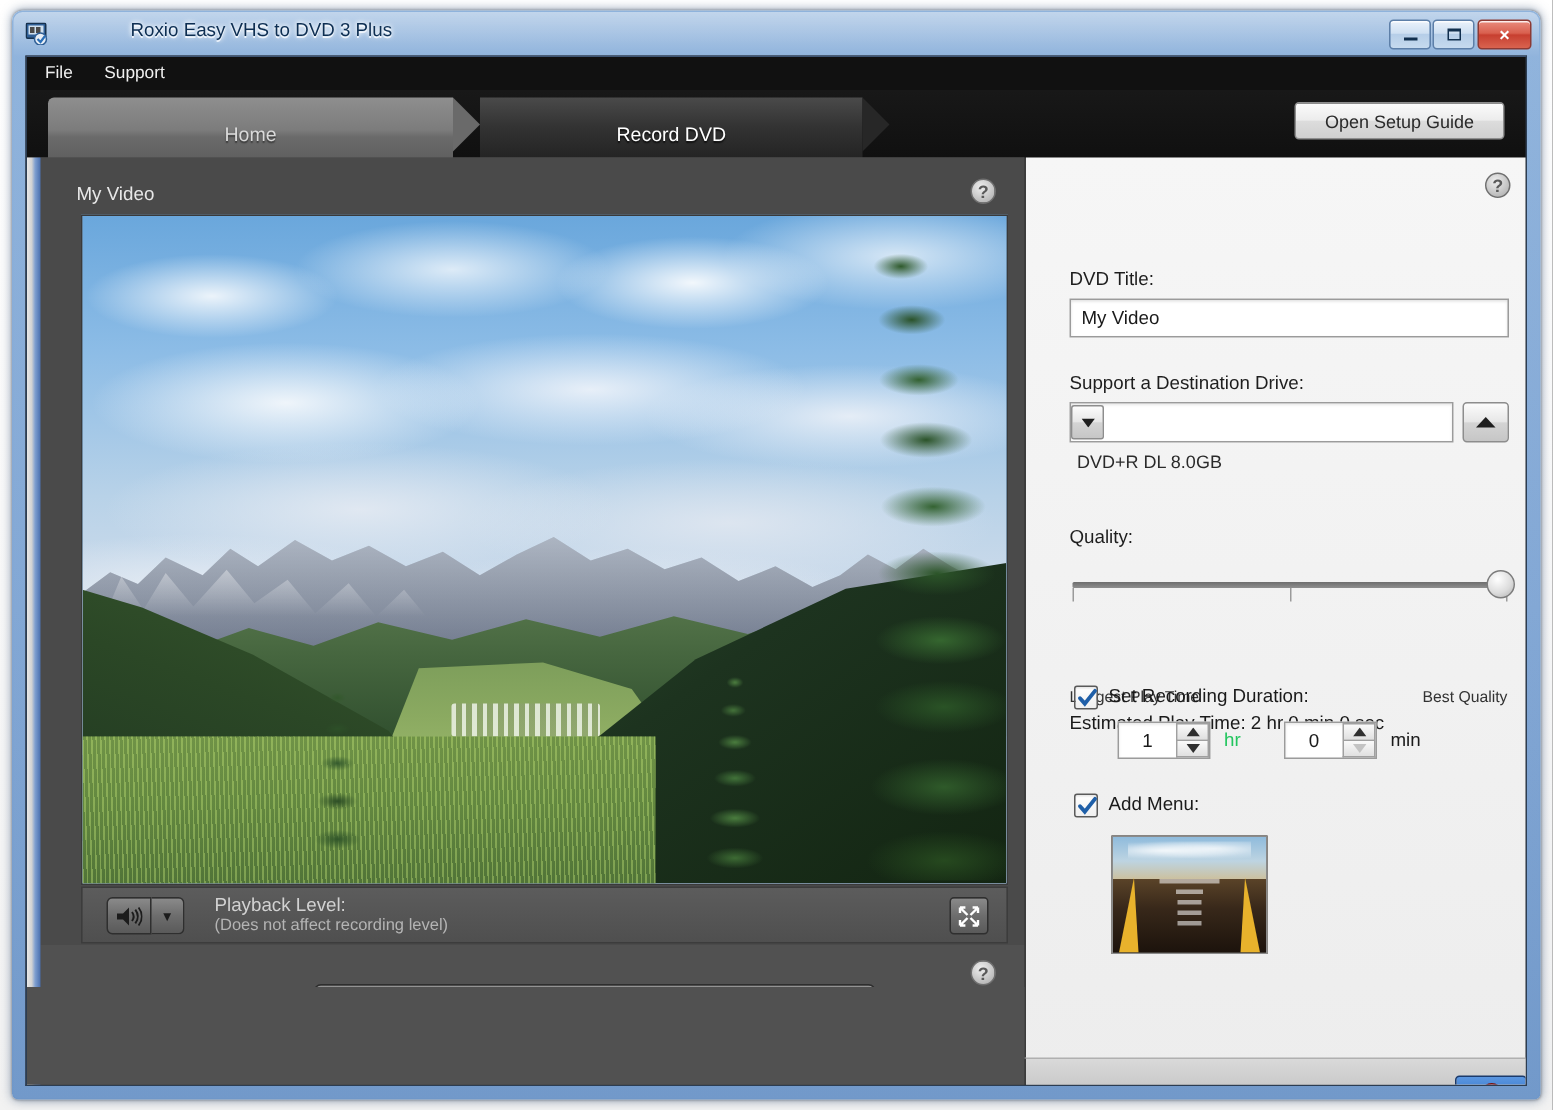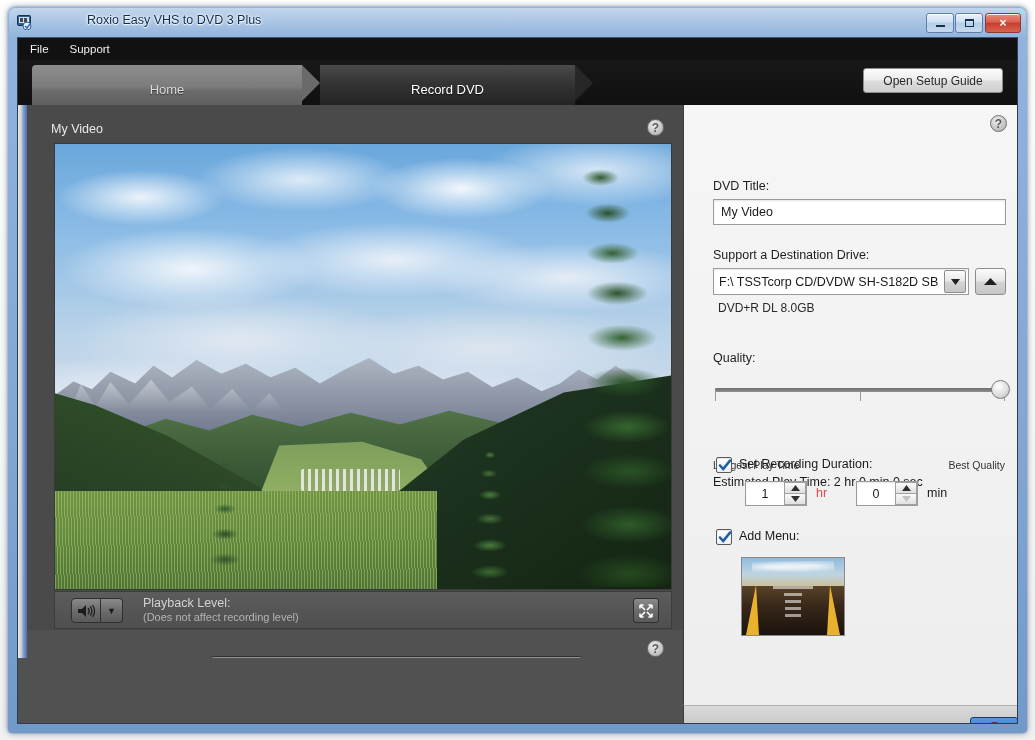--- a/index.html
+++ b/index.html
@@ -488,21 +488,21 @@
   .spin-up, .spin-dn {
     flex: 1; border: 1px solid #a0a0a0;
     background: linear-gradient(to bottom, #fafafa, #e0e0e0);
     display: flex; align-items: center; justify-content: center;
     cursor: default;
   }
   .spin-dn { border-top: none; }
   .spin-arrow { font-size: 7px; color: #2f2f2f; line-height: 1; }
   .spin-arrow.dim { color: #bbbbbb; }
   #spinner-hr { left: 727px; top: 443px; }
-  #unit-hr { position: absolute; left: 798px; top: 448px; font-size: 12.5px; color: #ef4444; }
+  #unit-hr { position: absolute; left: 798px; top: 448px; font-size: 12.5px; color: #22c55e; }
   #spinner-min { left: 838px; top: 443px; }
   #unit-min { position: absolute; left: 909px; top: 448px; font-size: 12.5px; color: #1a1a1a; }
   #cb-menu { left: 698px; top: 491px; }
   #lbl-menu { position: absolute; left: 721px; top: 491px; font-size: 12.5px; color: #1a1a1a; }
   #menu-thumb {
     position: absolute; left: 723px; top: 519px; width: 104px; height: 79px;
     border: 1px solid #8a8a8a;
     overflow: hidden;
     background: #1a1208;
     cursor: default;
@@ -692,21 +692,20 @@
       <div id="left-edge-scroll"></div>
 
       <div id="right-panel">
         <div class="help-icon" id="right-help">?</div>
 
         <div class="rp-label" id="lbl-dvd-title">DVD Title:</div>
         <input id="dvd-title-input" type="text" value="My Video" style="">
 
         <div class="rp-label" id="lbl-dest">Support a Destination Drive:</div>
         <div id="dest-combo">
-          <div id="dest-value">F:\ TSSTcorp CD/DVDW SH-S182D SB</div>
           <div id="dest-arrow">
             <svg width="9" height="6" viewBox="0 0 9 6">
                 <polygon points="0,0 9,0 4.5,6" fill="#1f1f1f"></polygon>
               </svg>
           </div>
         </div>
         <div id="eject-btn">
           <svg width="15" height="10" viewBox="0 0 15 10">
             <polygon points="7.5,1 14,8 1,8" fill="#1f1f1f"></polygon>
           </svg>

